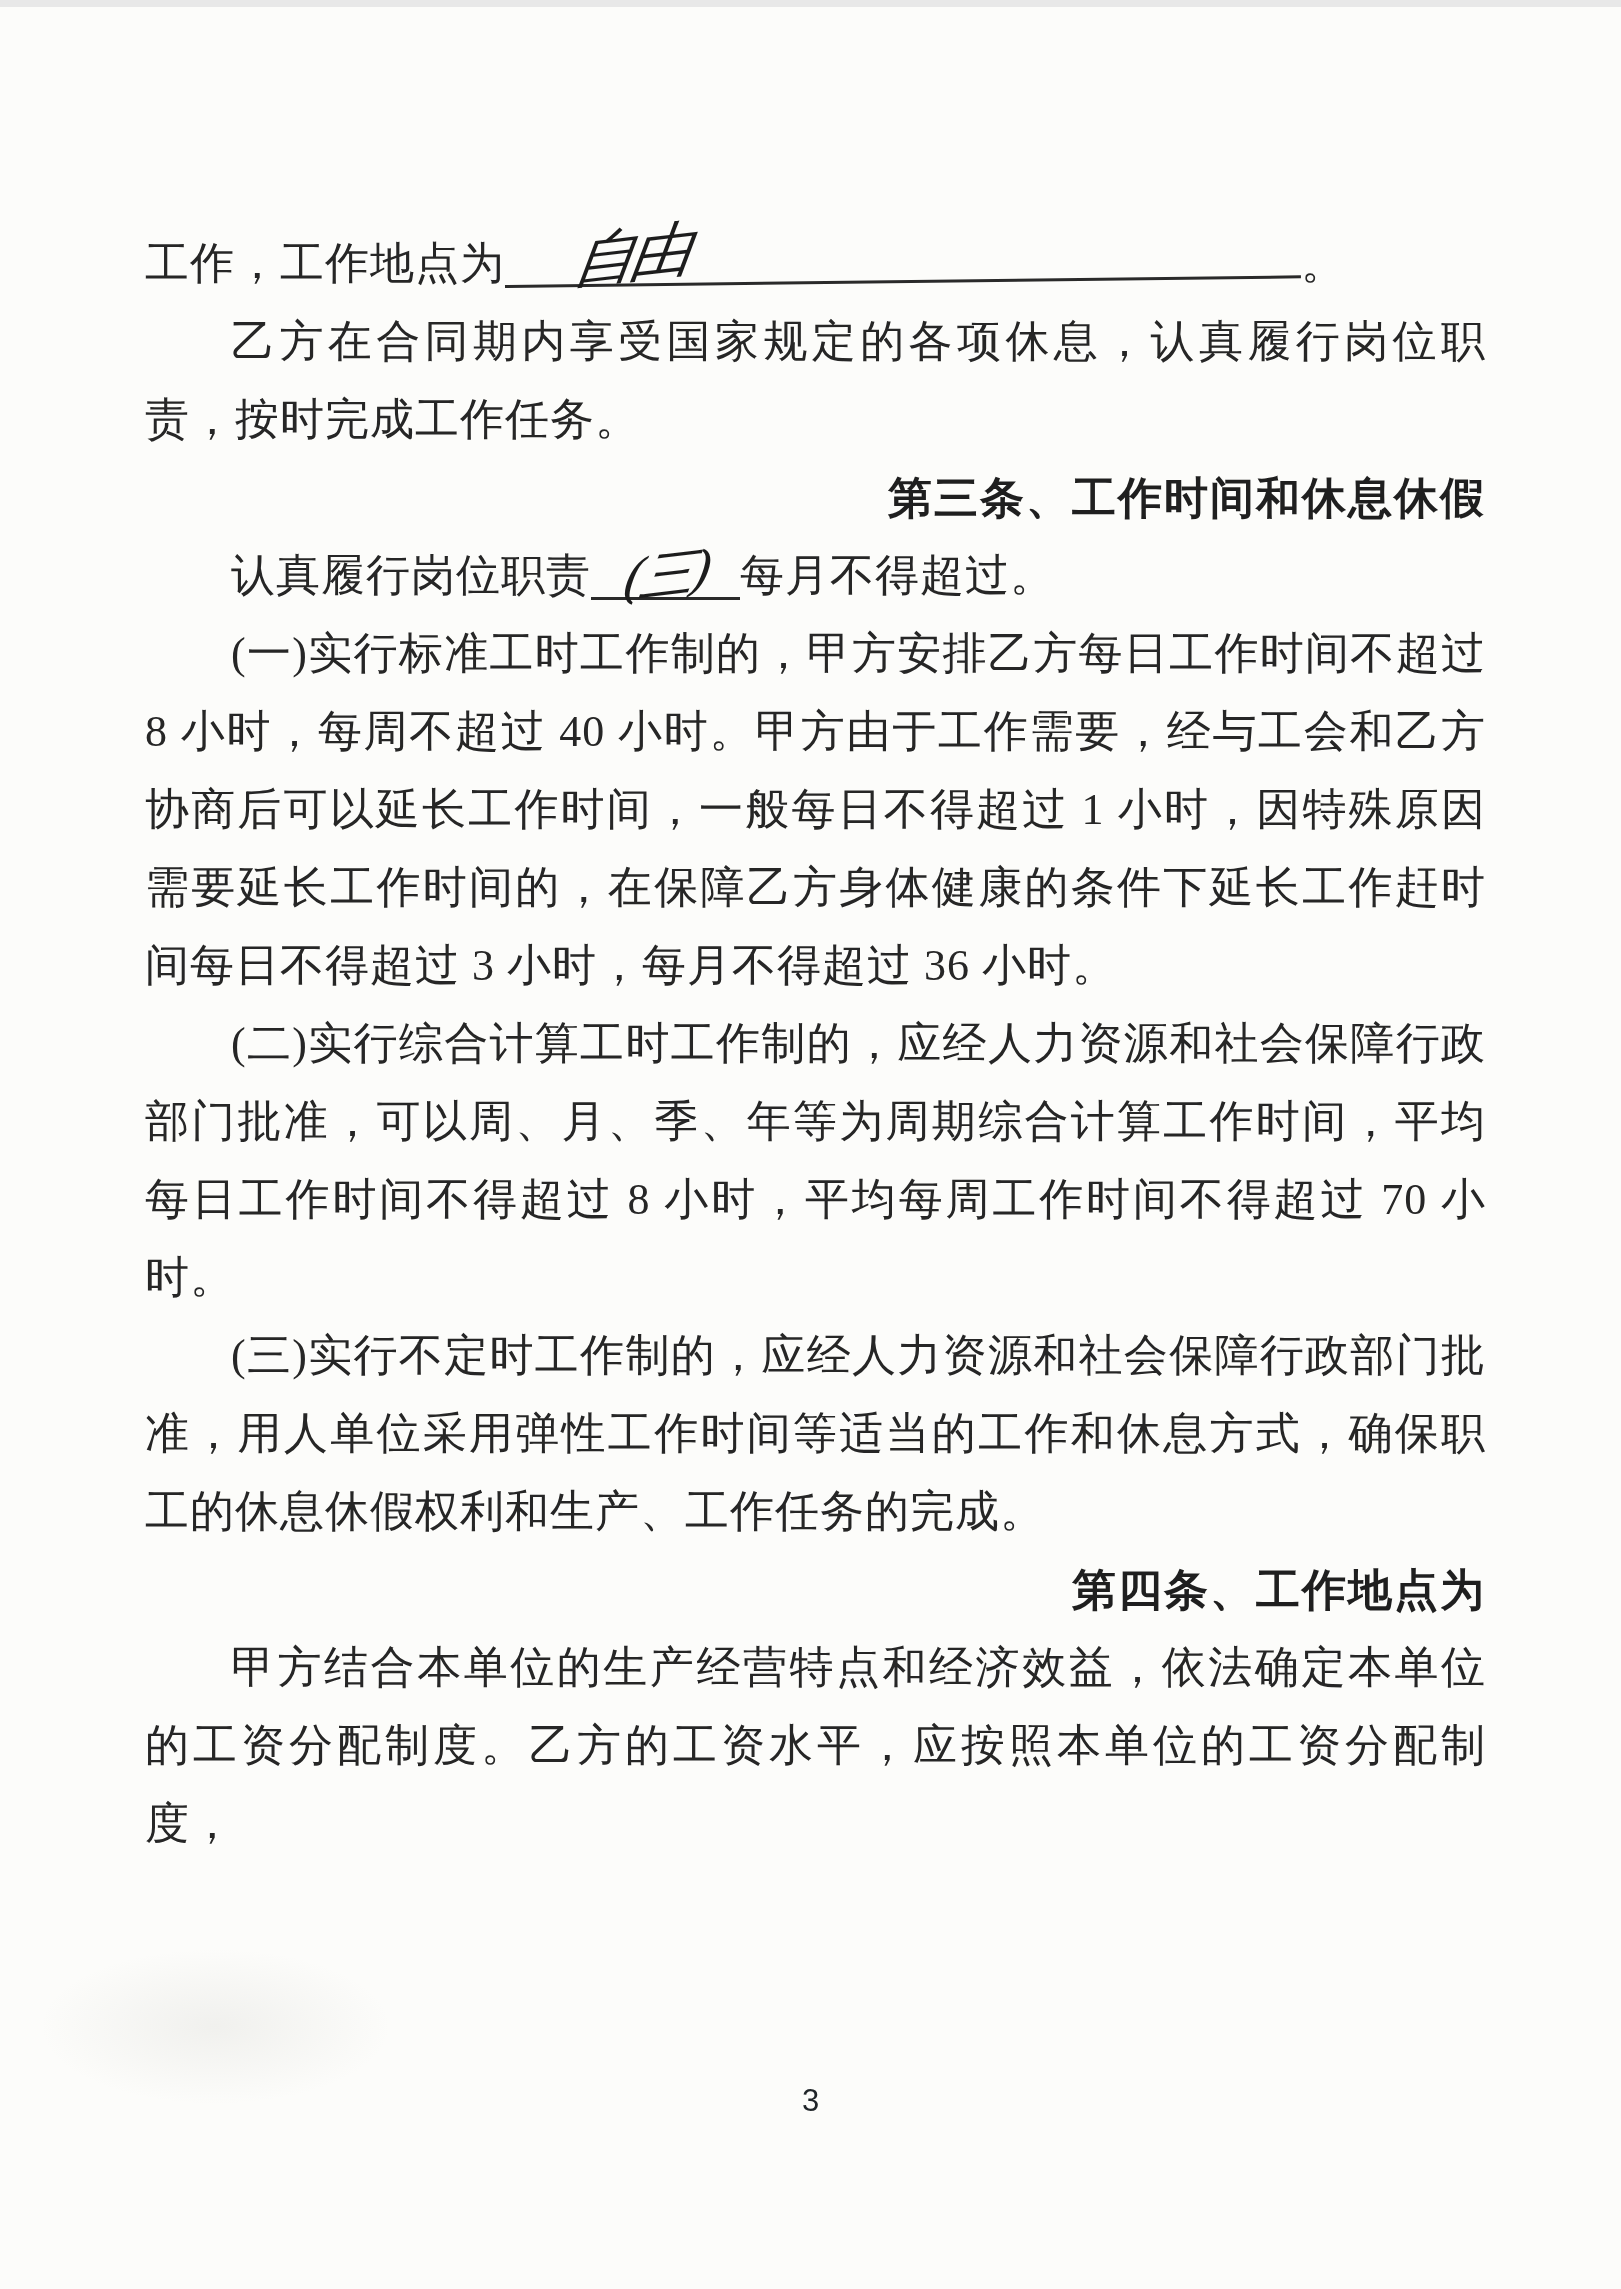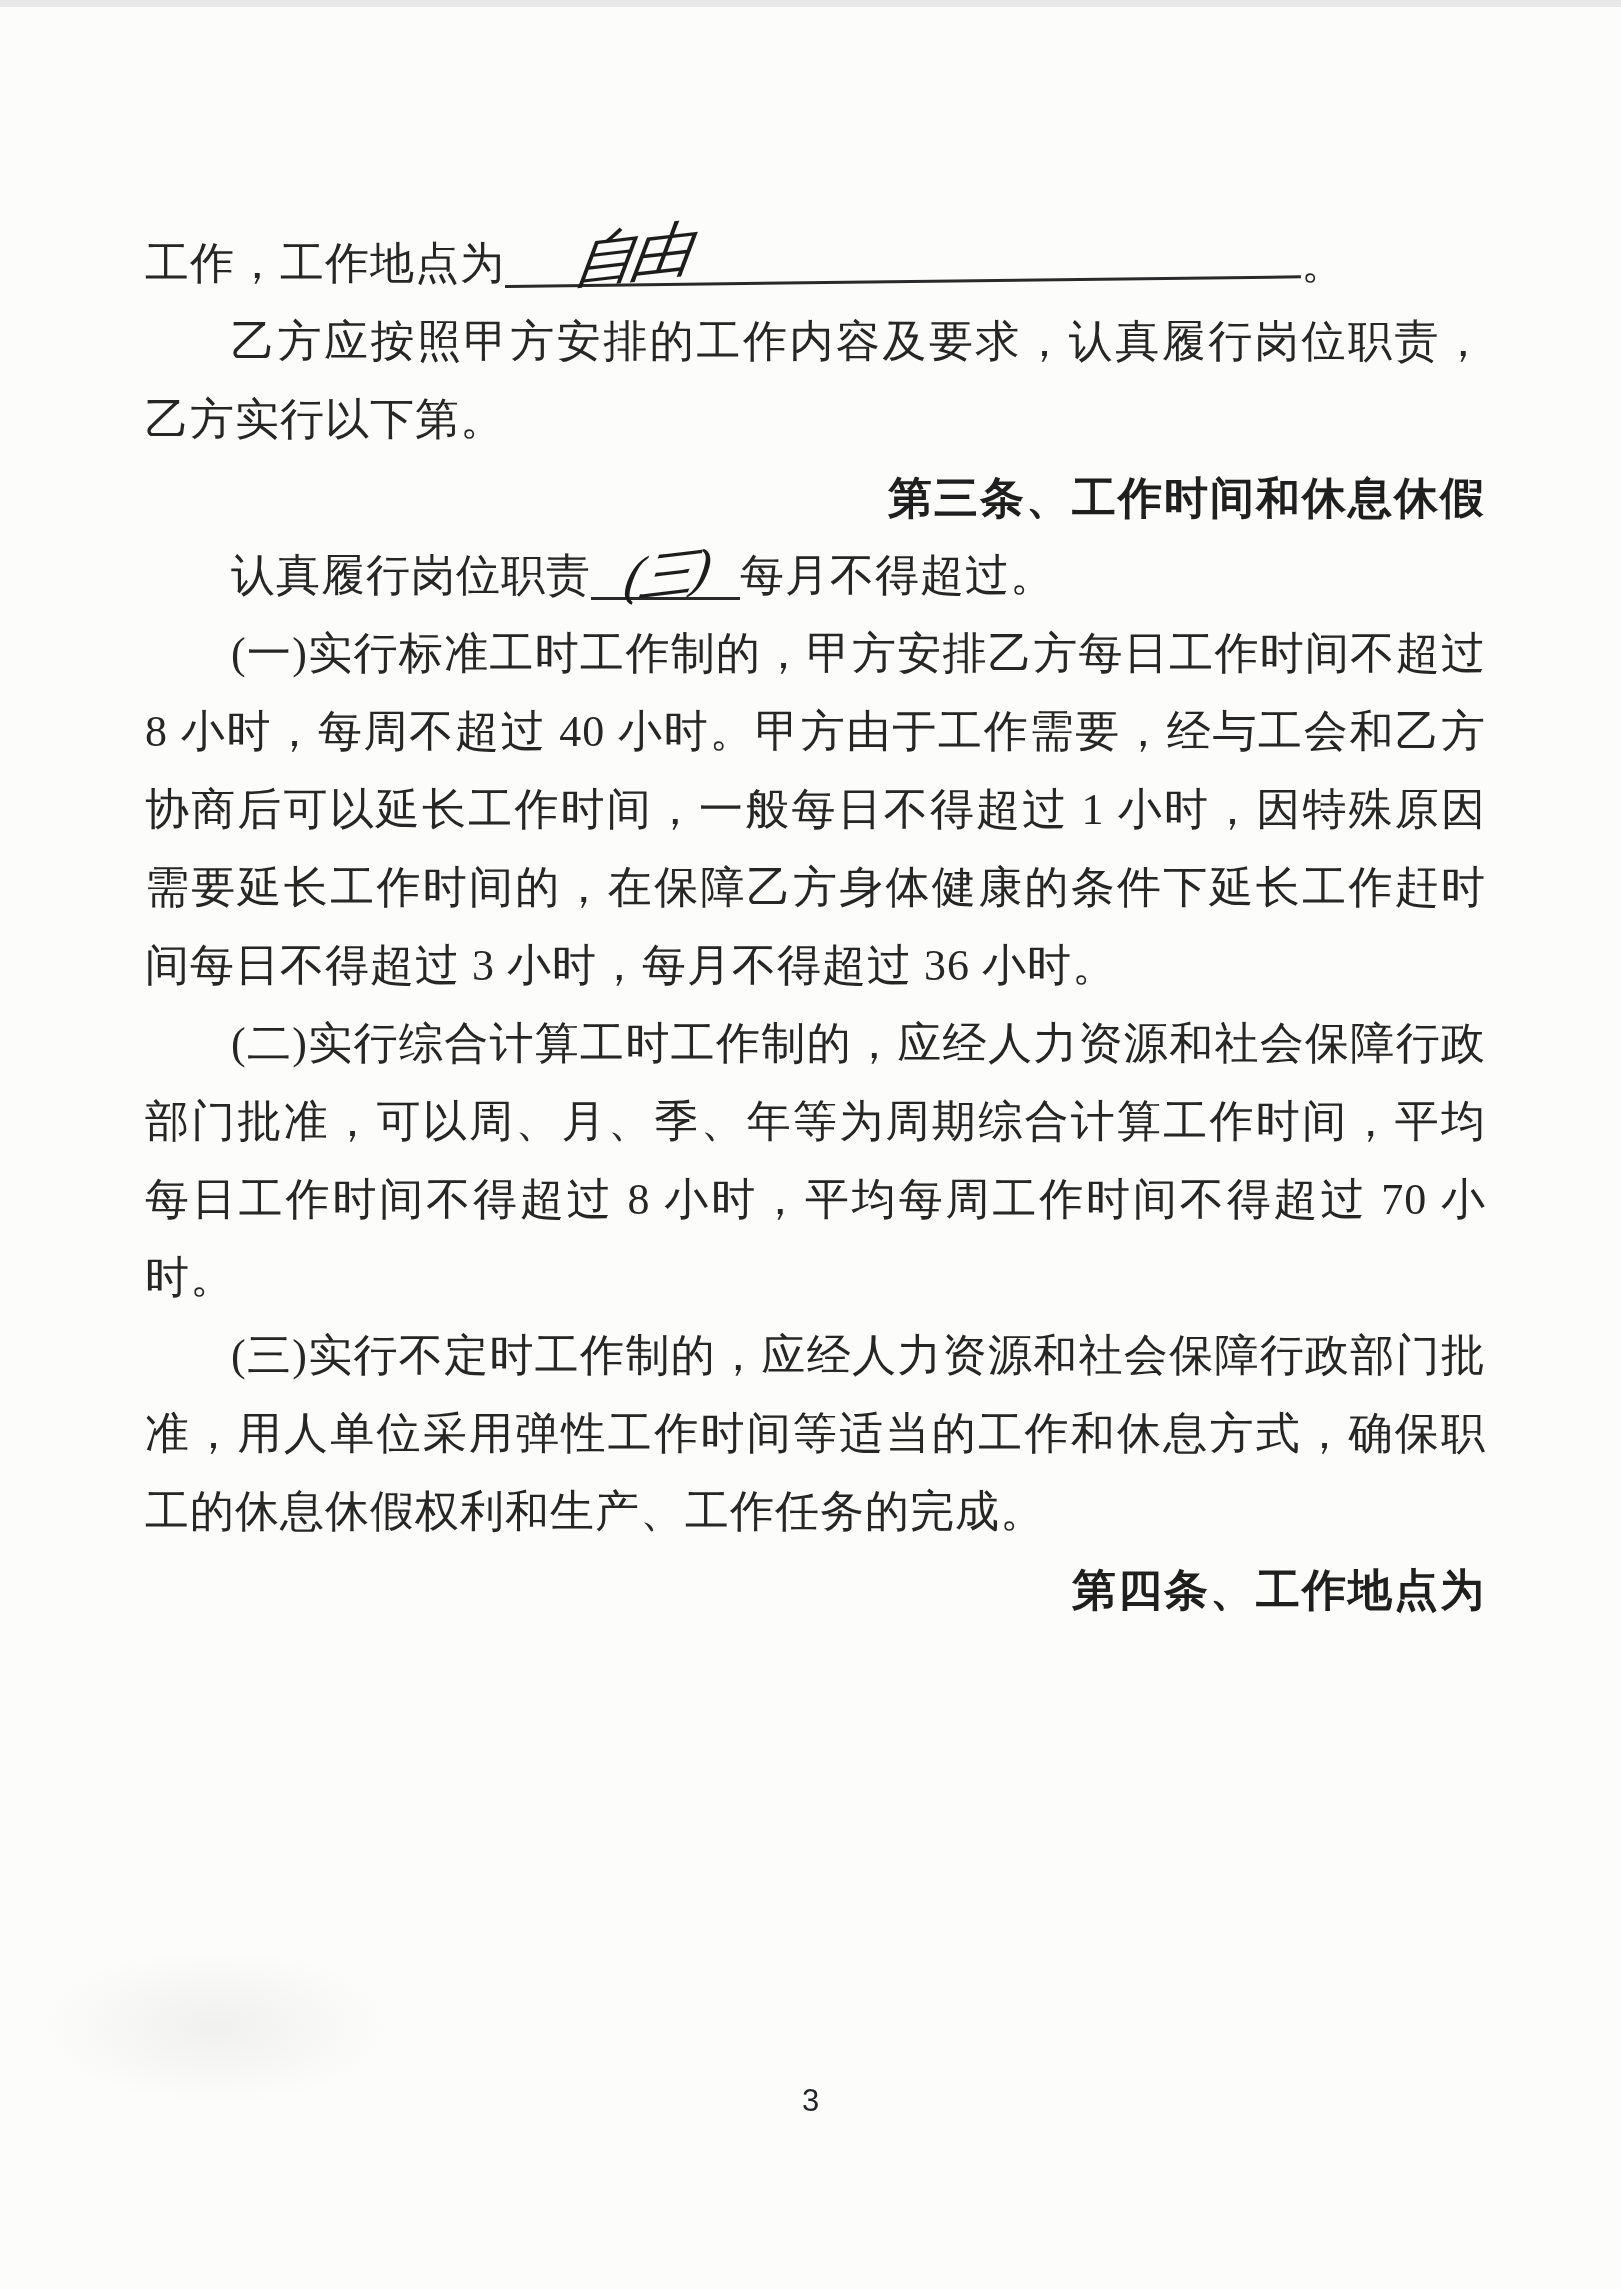--- a/index.html
+++ b/index.html
@@ -83,33 +83,34 @@
 </head>
 <body>
 
 <div class="page">
   <div class="scan-blotch"></div>
 
   <div class="text-flow">
 
     <p class="para para-noindent"><span>工作，工作地点为</span><span class="blank blank-location"><span class="handwriting hw-location">自由</span></span><span>。</span></p>
 
-    <p class="para">乙方应按照甲方安排的工作内容及要求，认真履行岗位职责，乙方实行以下第。</p>
+    <p class="para">乙方在合同期内享受国家规定的各项休息，认真履行岗位职责，按时完成工作任务。</p>
 
     <p class="heading">第三条、工作时间和休息休假</p>
 
     <p class="para"><span>认真履行岗位职责</span><span class="blank blank-system"><span class="handwriting hw-system">(三)</span></span><span>每月不得超过。</span></p>
 
     <p class="para">(一)实行标准工时工作制的，甲方安排乙方每日工作时间不超过 8 小时，每周不超过 40 小时。甲方由于工作需要，经与工会和乙方协商后可以延长工作时间，一般每日不得超过 1 小时，因特殊原因需要延长工作时间的，在保障乙方身体健康的条件下延长工作赶时间每日不得超过 3 小时，每月不得超过 36 小时。</p>
 
     <p class="para">(二)实行综合计算工时工作制的，应经人力资源和社会保障行政部门批准，可以周、月、季、年等为周期综合计算工作时间，平均每日工作时间不得超过 8 小时，平均每周工作时间不得超过 70 小时。</p>
 
     <p class="para">(三)实行不定时工作制的，应经人力资源和社会保障行政部门批准，用人单位采用弹性工作时间等适当的工作和休息方式，确保职工的休息休假权利和生产、工作任务的完成。</p>
 
 
     <p class="heading">第四条、工作地点为</p>
 
+    <p class="para">甲方结合本单位的生产经营特点和经济效益，依法确定本单位的工资分配制度。乙方的工资水平，应按照本单位的工资分配制度，</p>
 
   </div>
 
   <div class="page-number">3</div>
 </div>
 
 
 </body></html>

